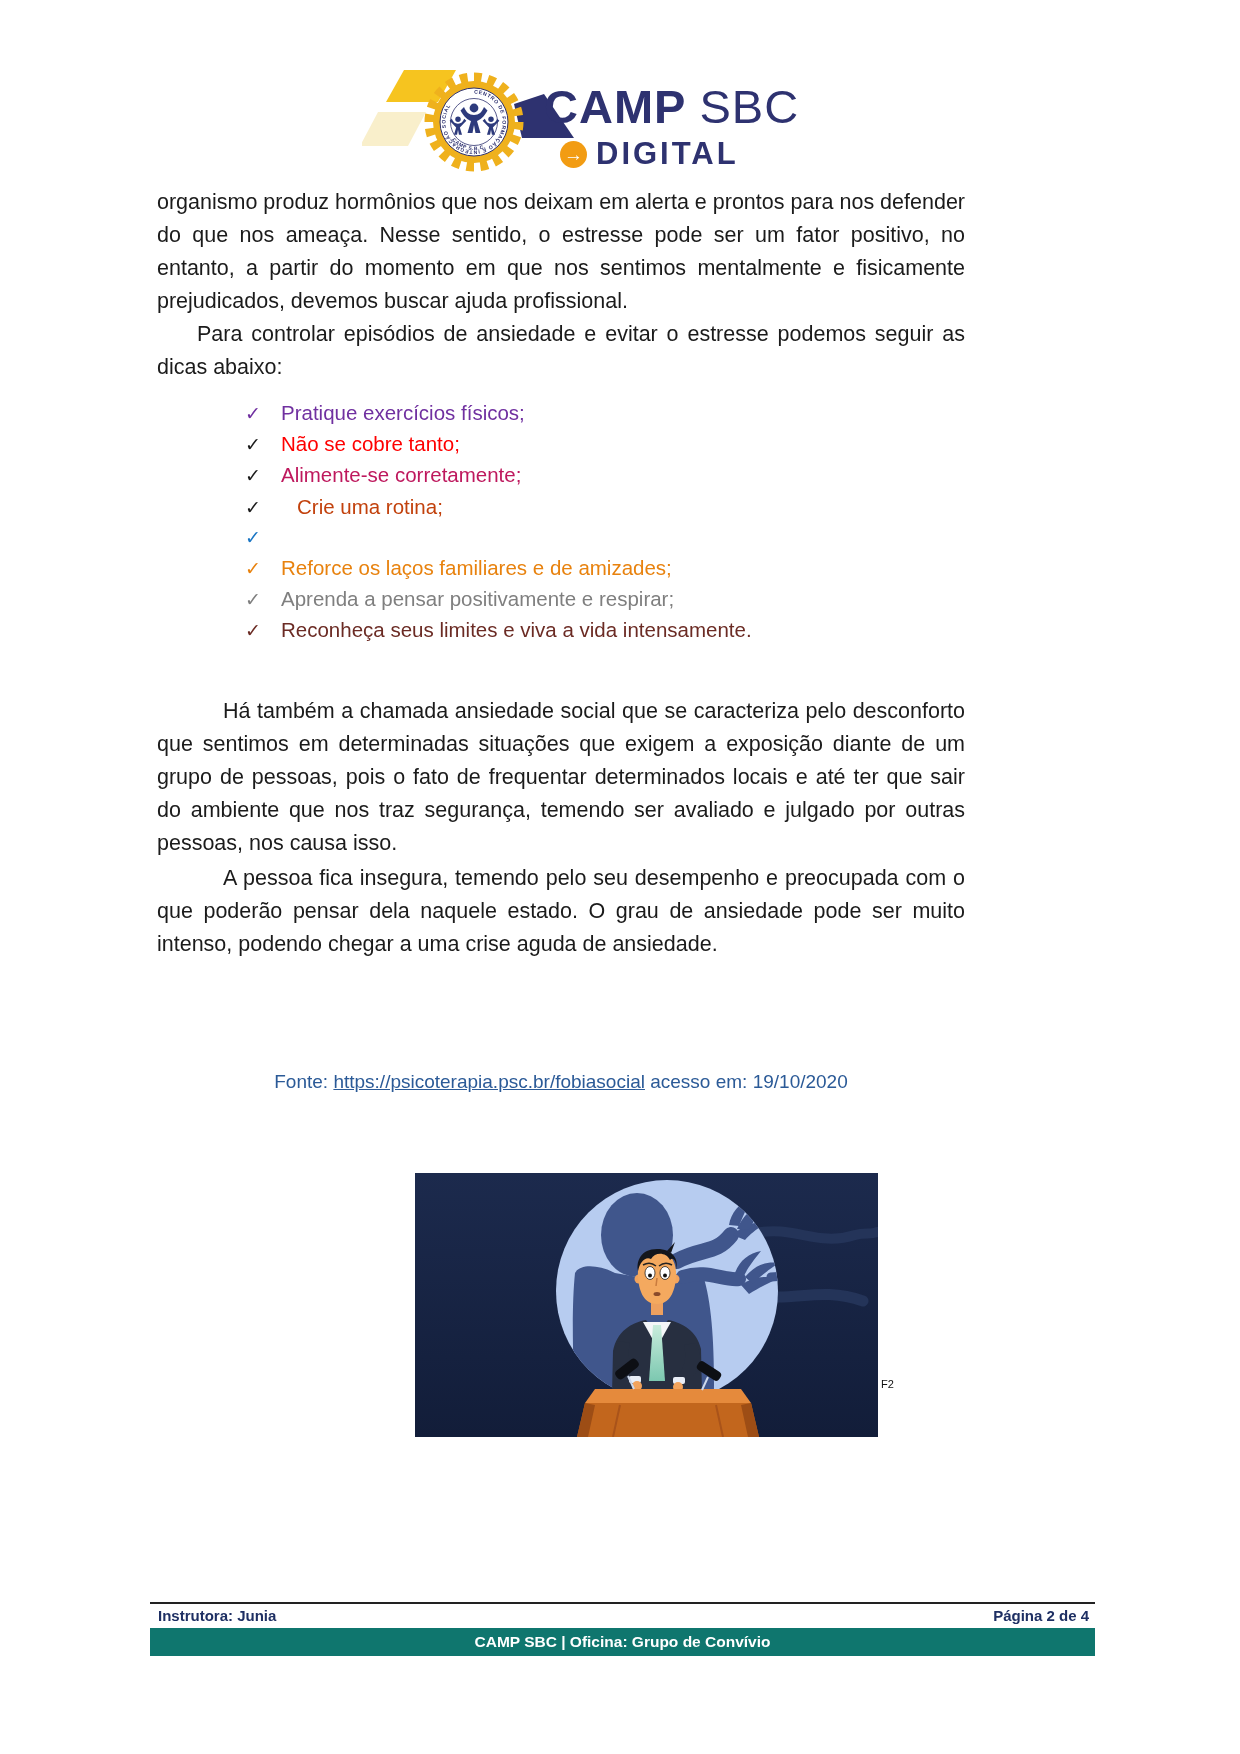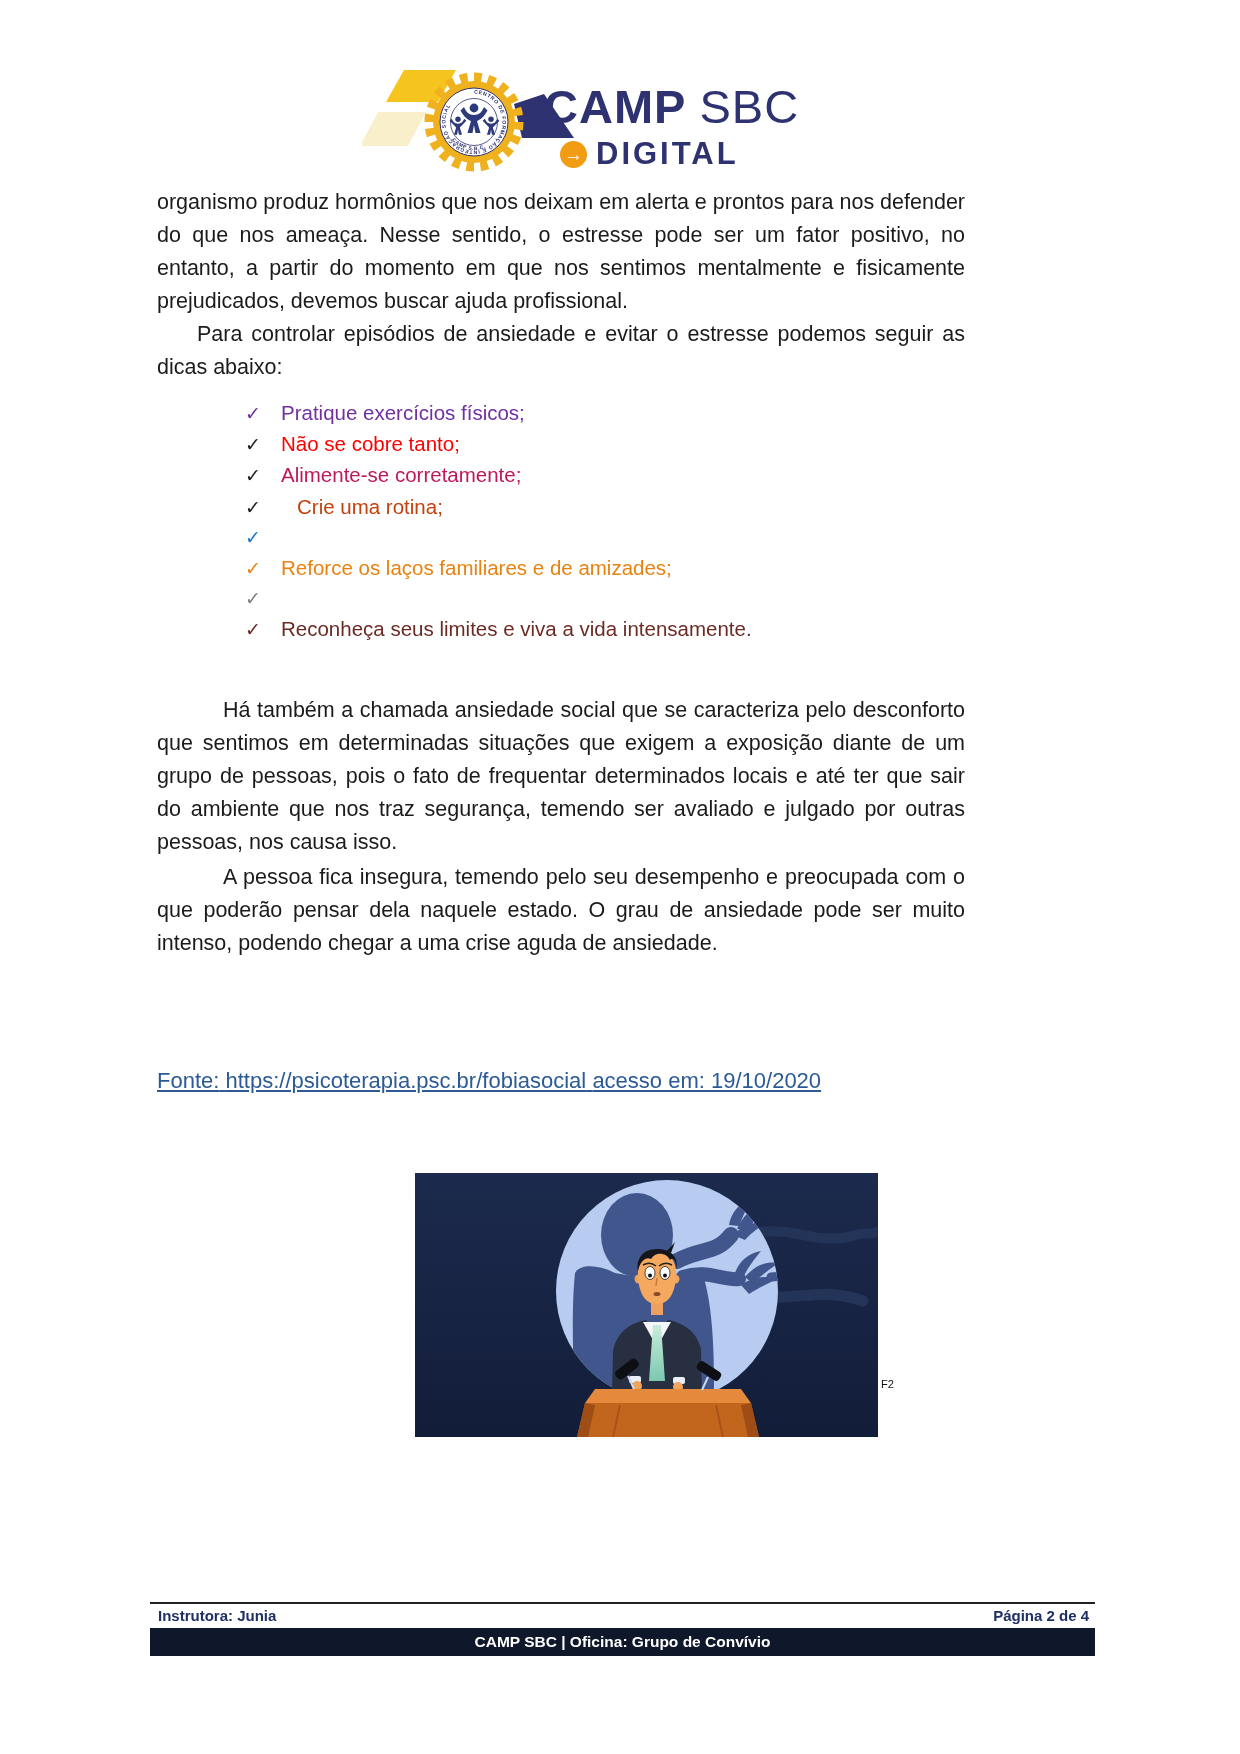--- a/index.html
+++ b/index.html
@@ -28,21 +28,21 @@
   .textcol p { margin:0; }
   .p2 { text-indent:40px; }
   .p3 { text-indent:66px; margin-top:48px !important; }
   .p4 { text-indent:66px; margin-top:2px !important; }
 
   ul.tips { list-style:none; margin:14px 0 0 88px; padding:0;
     font-size:20.5px; line-height:30.2px; text-align:left; }
   ul.tips li { display:flex; align-items:baseline; }
   ul.tips .check { flex:none; width:36px; font-size:19px; }
 
-  .fonte { margin-top:104px !important; text-align:left; color:#2b5a97; font-size:22px;text-decoration:underline; }
+  .fonte { margin-top:104px !important; text-align:center; color:#2b5a97; font-size:19px; }
   .src-url { text-decoration:underline; cursor:pointer; }
 
   
   .figure { position:absolute; left:415px; top:1173px; width:463px; height:264px; }
   .fig-label { position:absolute; left:881px; top:1378px; font-size:11px; color:#111; }
 
   
   .footer { position:absolute; left:150px; top:1602px; width:945px; }
   .footer-line { border-top:2px solid #222222; height:0; }
   .footer-row { display:flex; justify-content:space-between;
@@ -127,20 +127,21 @@
       </li>
         <li>
         <span class="check" style="color: rgb(27, 118, 196);">✓</span>
       </li>
         <li>
         <span class="check" style="color: rgb(232, 130, 14);">✓</span>
         <span class="txt" style="color: rgb(232, 130, 14);">Reforce os laços familiares e de amizades;</span>
       </li>
         <li>
         <span class="check" style="color: rgb(127, 127, 127);">✓</span>
+        <span class="txt" style="color: rgb(127, 127, 127);">Aprenda a pensar positivamente e respirar;</span>
       </li>
         <li>
         <span class="check" style="color: rgb(107, 43, 36);">✓</span>
         <span class="txt" style="color: rgb(107, 43, 36);">Reconheça seus limites e viva a vida intensamente.</span>
       </li>
       </ul>
 
     <p class="p3">Há também a chamada ansiedade social que se caracteriza pelo desconforto que sentimos em determinadas situações que exigem a exposição diante de um grupo de pessoas, pois o fato de frequentar determinados locais e até ter que sair do ambiente que nos traz segurança, temendo ser avaliado e julgado por outras pessoas, nos causa isso.</p>
     <p class="p4">A pessoa fica insegura, temendo pelo seu desempenho e preocupada com o que poderão pensar dela naquele estado. O grau de ansiedade pode ser muito intenso, podendo chegar a uma crise aguda de ansiedade.</p>
 
@@ -241,16 +242,16 @@
   </svg>
 
   <div class="fig-label">F2</div>
 
   <div class="footer">
     <div class="footer-line"></div>
     <div class="footer-row">
       <span>Instrutora: Junia</span>
       <span>Página 2 de 4</span>
     </div>
-    <div class="footer-bar" style="background: #0f172a;">CAMP SBC | Oficina: Grupo de Convívio</div>
+    <div class="footer-bar" style="background: #0f766e;">CAMP SBC | Oficina: Grupo de Convívio</div>
   </div>
 
 </div>
 
 </body></html>

